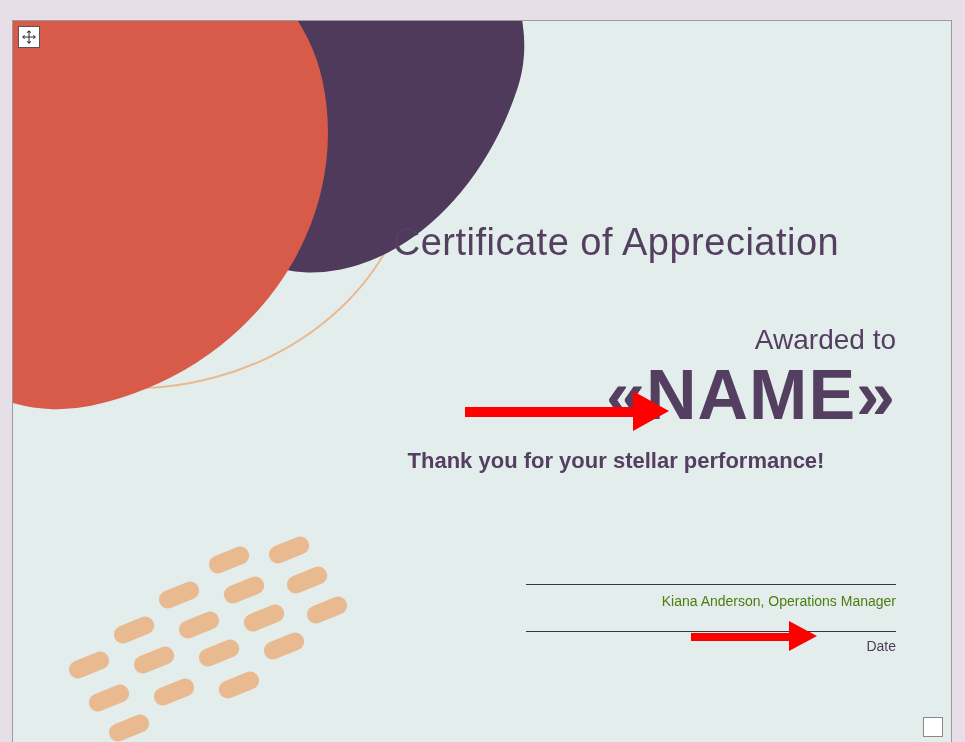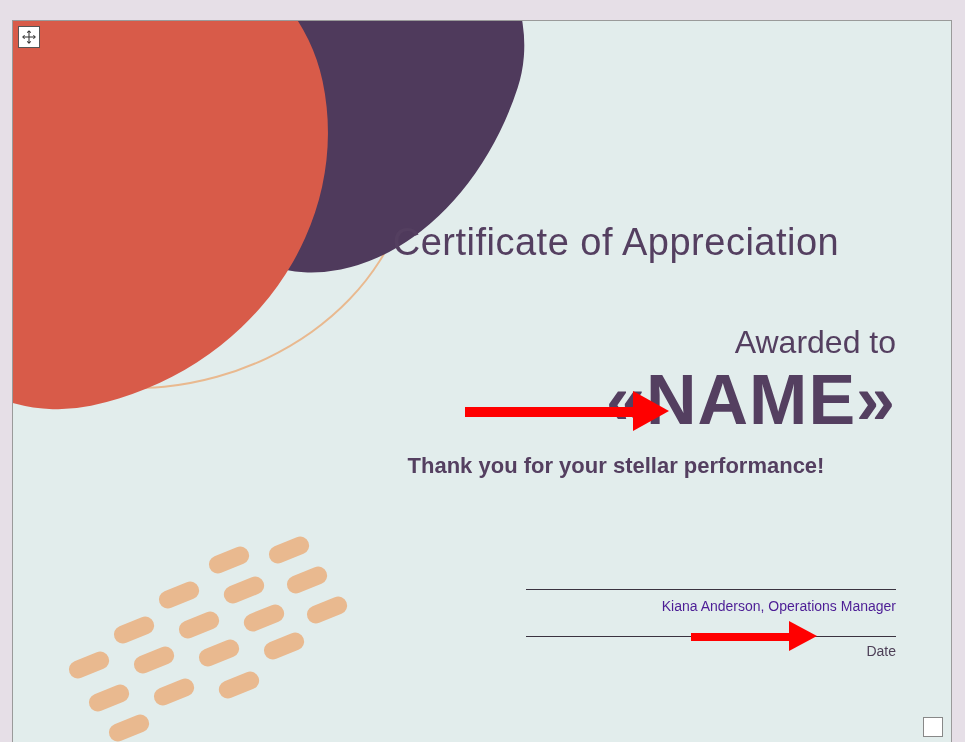--- a/index.html
+++ b/index.html
@@ -117,21 +117,21 @@
     color: #543f60;
   }
   .title {
     font-size: 38px;
     font-weight: 400;
     letter-spacing: 0.5px;
     margin-bottom: 60px;
     text-align: center;
   }
   .awarded {
-    font-size: 32px;
+    font-size: 28px;
     font-weight: 400;
     margin-bottom: 4px;
   }
   .name-field {
     font-size: 70px;
     font-weight: 800;
     letter-spacing: 1px;
     margin-bottom: 18px;
     line-height: 1;
   }
@@ -147,21 +147,21 @@
     margin-left: auto;
     text-align: right;
   }
   .rule {
     border: none;
     border-top: 1px solid #3a3340;
     margin: 0;
   }
   .sig-name {
     font-size: 14px;
-    color: #4c1d95;
+    color: #4d7c0f;
     padding: 8px 0 22px 0;
   }
   .date-field {
     font-size: 14px;
     color: #4d3f57;
     padding: 0 0 4px 0;
   }
   .date-label {
     font-size: 14px;
     color: #4d3f57;

